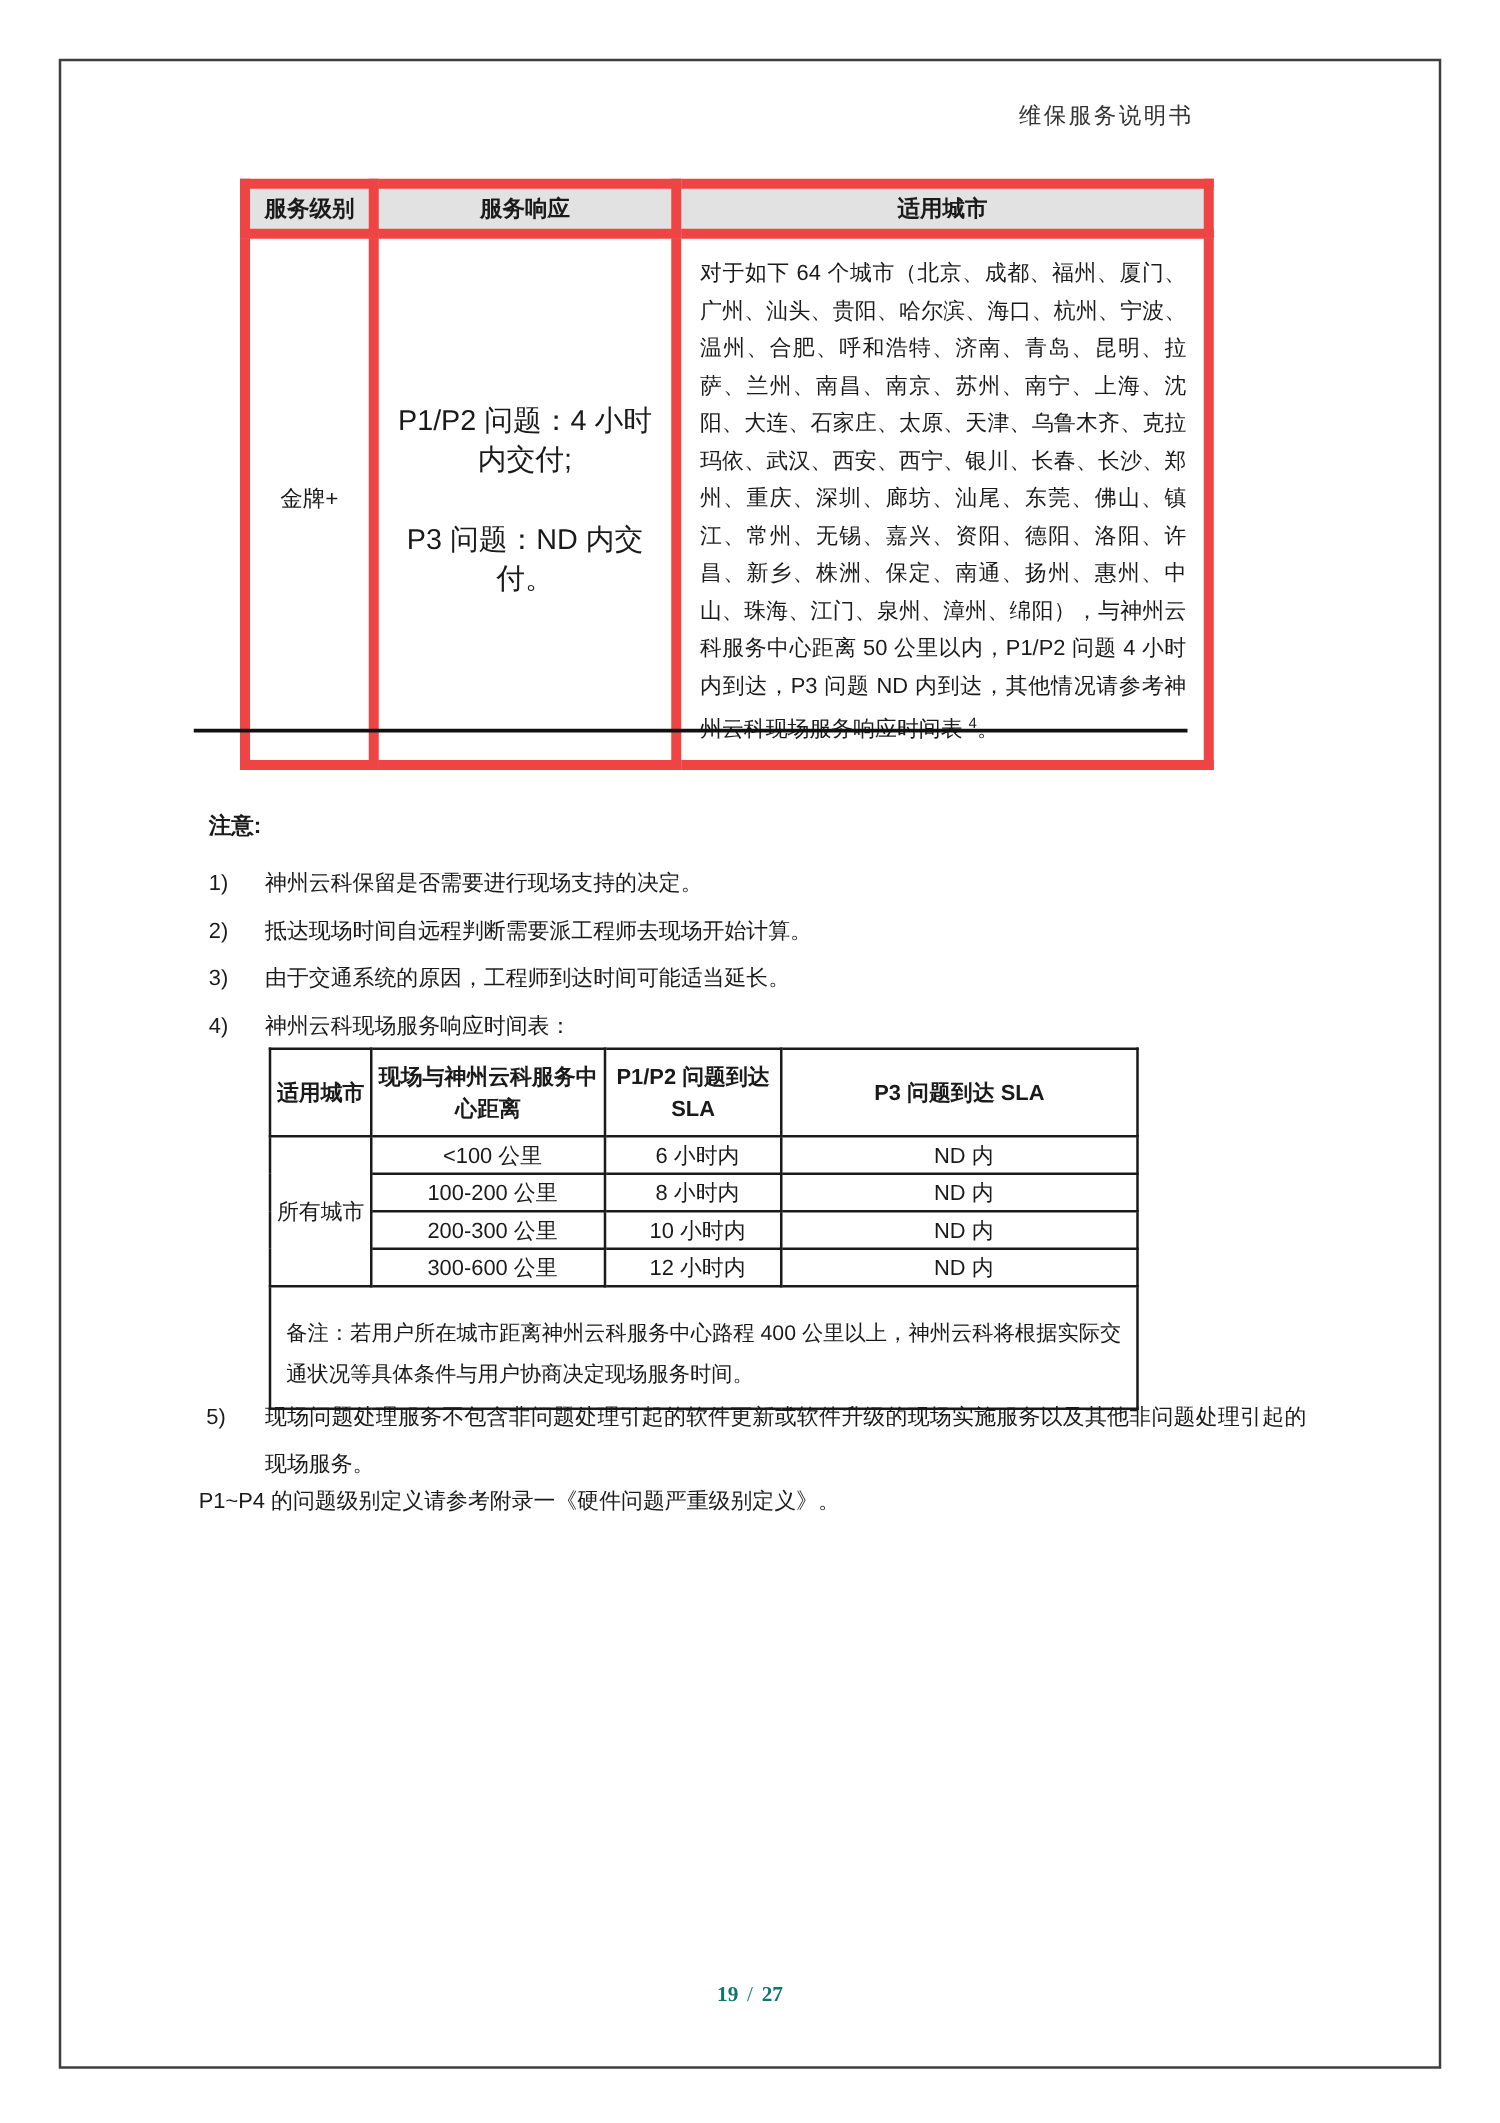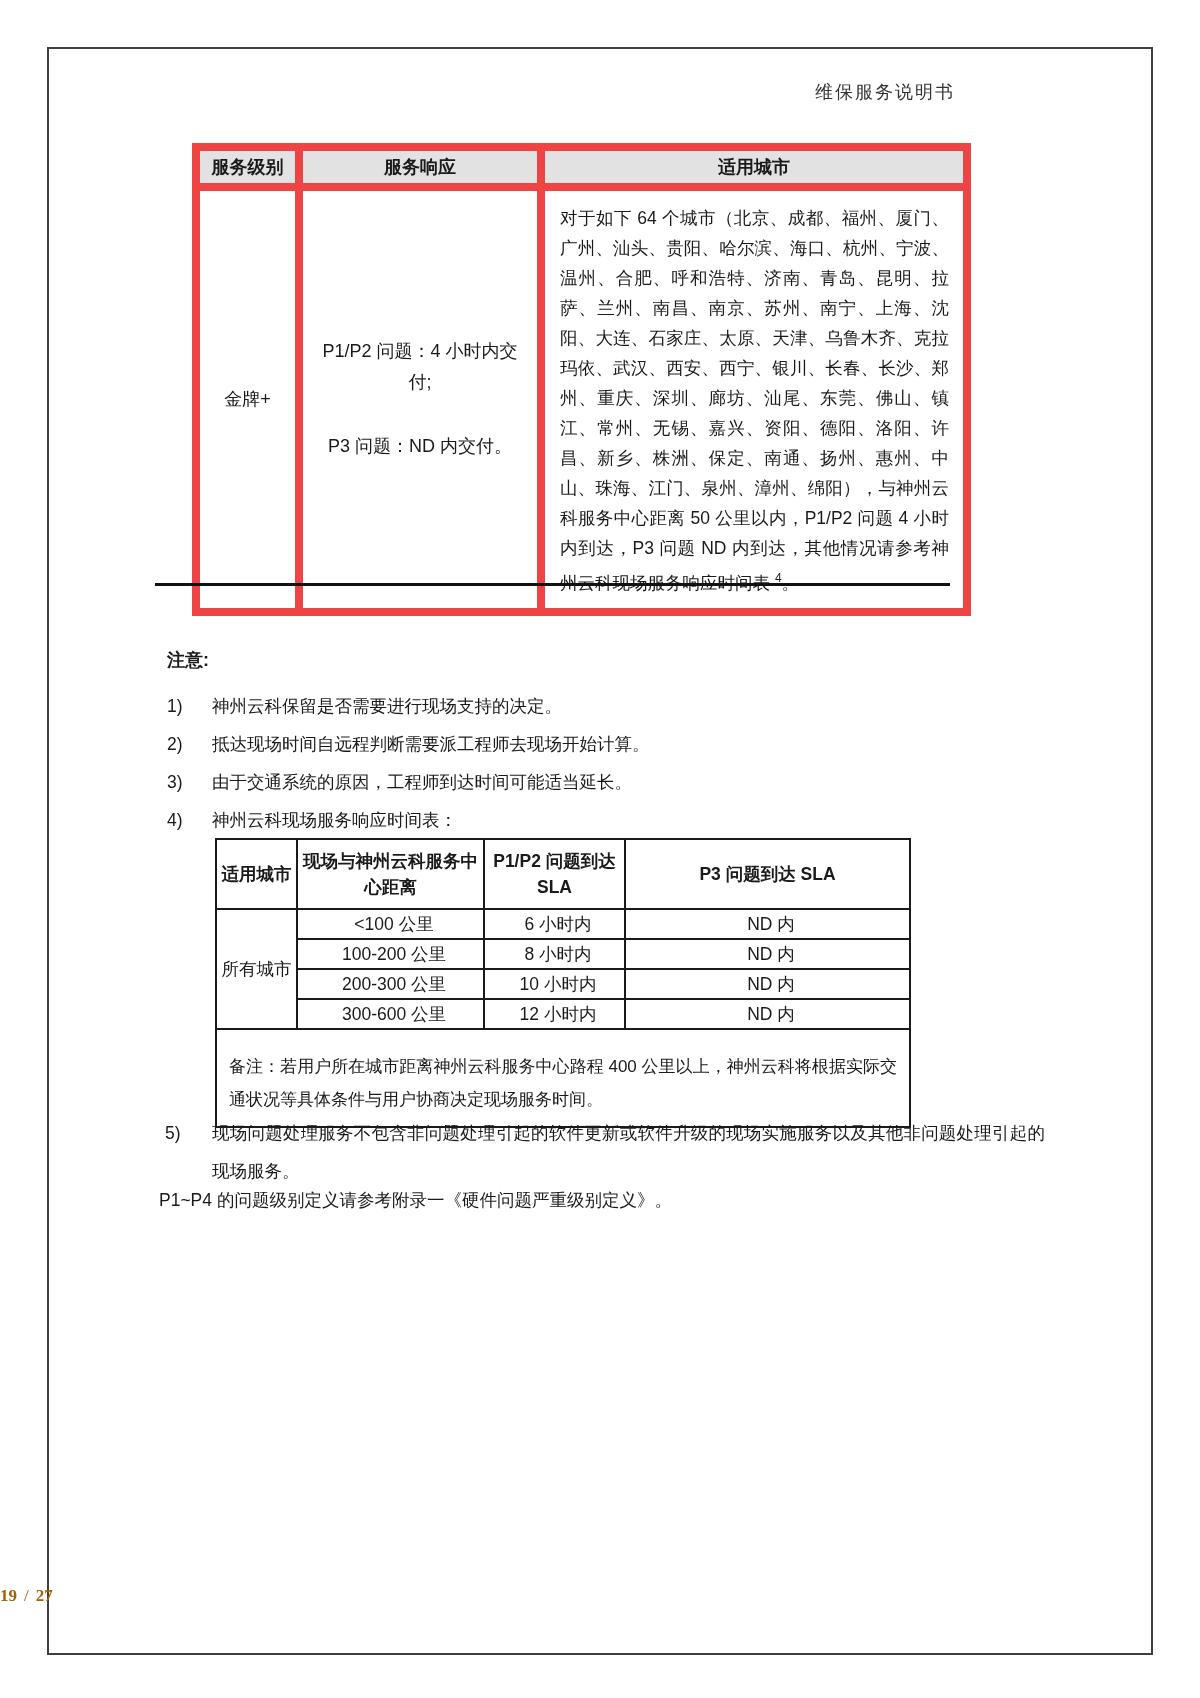--- a/index.html
+++ b/index.html
@@ -23,21 +23,21 @@
   .t1 { position:absolute; left:192px; top:143px; width:771px; table-layout:fixed; }
   .t1 th, .t1 td { border:8px solid #ef4444; vertical-align:middle; }
   .t1 th {
     background:#e2e2e2; font-weight:bold; font-size:18px;
     height:38px; text-align:center; padding:4px 2px;
   }
   .t1 .col-level { width:103px; }
   .t1 .col-resp  { width:242px; }
   .t1 .col-city  { width:426px; }
   .t1 td.level { text-align:center; font-size:18px; }
-  .t1 td.resp  { text-align:center; font-size:18px; line-height:31px; padding:10px 14px; }
+  .t1 td.resp  { text-align:center; font-size:23px; line-height:31px; padding:10px 14px; }
   .t1 td.resp .p2 { margin-top:33px; }
   .t1 td.city {
     font-size:17.5px; line-height:30px; padding:12px 14px 10px 15px;
     text-align:justify; vertical-align:top;border-radius:11px;
   }
   .t1 td.city sup { font-size:12px; }
   
   .divider { position:absolute; left:155px; top:583px; width:795px; height:3px; background:#111; }
   .notes { position:absolute; left:167px; top:648px; width:880px; }
   .notes-title { font-size:18px; font-weight:bold; margin-bottom:22px; }
@@ -51,22 +51,22 @@
   .t2 td { height:30px; padding:2px 2px 2px 9px; text-align:center; }
   .t2 td.allcity { text-align:center; padding:2px; }
   .t2 td.remark { height:auto; padding:20px 12px 10px 12px; line-height:33px; text-align:justify; font-size:17px; }
   
   .note5 { position:absolute; left:165px; top:1114px; width:880px; display:flex; font-size:17.5px; line-height:38px; }
   .note5 .num { width:47px; flex:none; }
   .note5 .txt { width:833px; text-align:justify; }
   .closing { position:absolute; left:159px; top:1188px; width:900px; font-size:17.5px; }
   
   .footer {
-    position:absolute; left:0; top:1586px; width:1200px; 
-    font-family:"Liberation Serif","DejaVu Serif",serif; font-size:17px; color:#a16207;
+    position:absolute; left:0; top:1586px; width:1200px; text-align:center;
+    font-family:"Liberation Serif","DejaVu Serif",serif; font-size:17px; color:#0f766e;
   }
   .footer .pg { font-weight:bold; }
   .footer .sep { font-weight:normal; padding:0 7px; }
 </style>
 </head>
 <body>
 
 <div class="page-frame"></div>
 
 <div class="doc-header">维保服务说明书</div>

